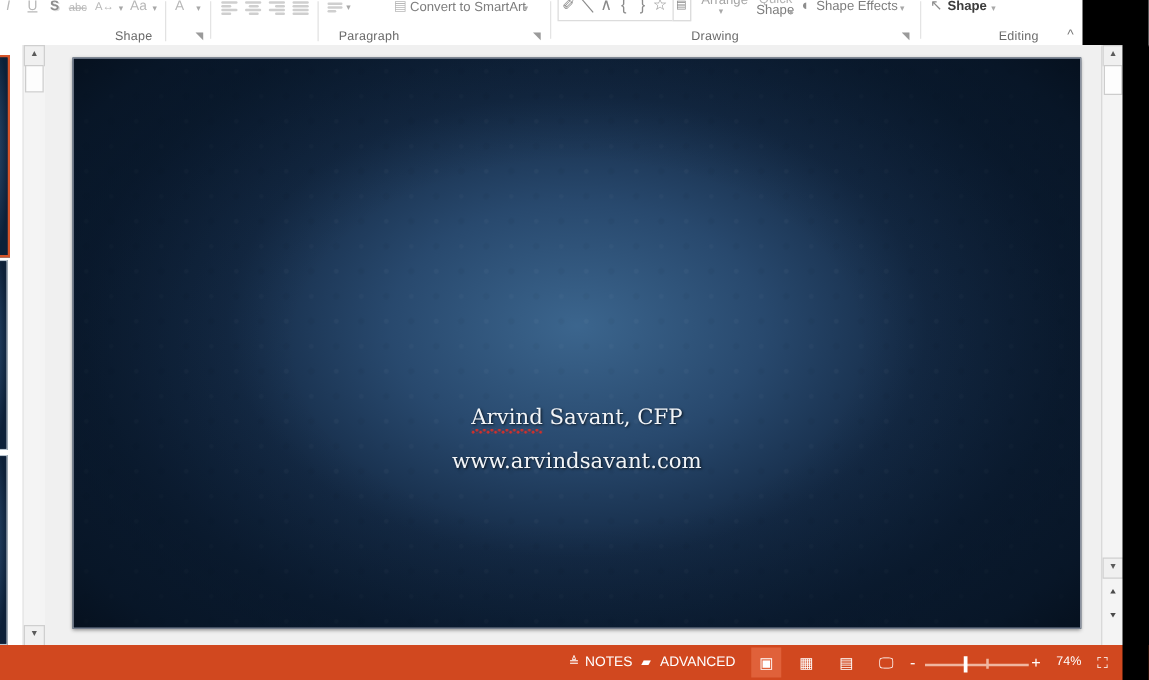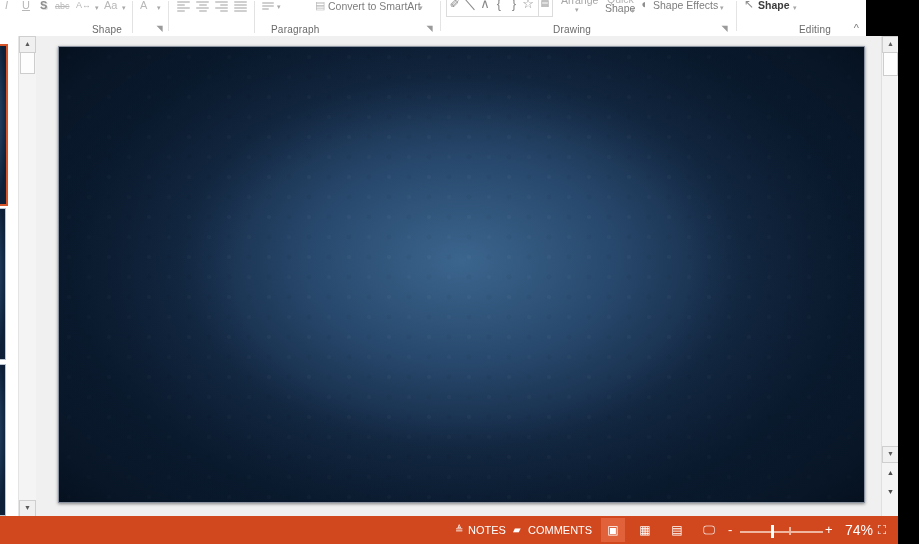--- a/index.html
+++ b/index.html
@@ -319,50 +319,52 @@
     <div class="sbtn" style="left:0px;top:464px;">▼</div>
   </div>
 
   <div class="workarea">
     <div class="slide">
       <div class="slide-bg2"></div>
       <div class="damask"></div>
       <div class="vignette"></div>
 
 
-
+      <div class="slide-sub sub1"><span class="misspell">Arvind</span><span> Savant, CFP</span></div>
+
+      <div class="slide-sub sub2">www.arvindsavant.com</div>
     </div>
   </div>
 
   <div class="rscroll">
     <div class="sbtn" style="left:0px;top:0px;">▲</div>
     <div class="sthumb" style="left:1px;top:16px;width:13px;height:22px;"></div>
     <div class="sbtn" style="left:0px;top:410px;">▼</div>
     <div class="sbtn" style="left:0px;top:430px;border-color:transparent;background:transparent;color:#4a4a4a;font-size:8px;">⯅</div>
     <div class="sbtn" style="left:0px;top:449px;border-color:transparent;background:transparent;color:#4a4a4a;font-size:8px;">⯆</div>
   </div>
   <div class="blackright"></div>
 
   <div class="statusbar">
 
     <div class="notes-ico" style="left:455px;top:8px;font-size:10px;">≜</div>
     <div class="sb-item" style="left:468px;">NOTES</div>
 
     <div class="notes-ico" style="left:513px;top:8px;font-size:10px;">▰</div>
-    <div class="sb-item" style="left:528px;">COMMENTS</div>
+    <div class="sb-item" style="left:528px;">ADVANCED</div>
 
     <div class="sb-btn active" style="left:601px;width:24px;font-size:12px;"><span class="vicon">▣</span></div>
     <div class="sb-btn" style="left:633px;width:24px;font-size:12px;"><span class="vicon">▦</span></div>
     <div class="sb-btn" style="left:665px;width:24px;font-size:12px;"><span class="vicon">▤</span></div>
     <div class="sb-btn" style="left:697px;width:24px;font-size:12px;"><span class="vicon">🖵</span></div>
 
     <div class="sb-item" style="left:728px;font-size:13px;">-</div>
     <div class="zslider-line" style="left:740px;width:83px;"></div>
     <div class="zthumb" style="left:771px;"></div>
     <div class="ztick" style="left:789px;"></div>
     <div class="sb-item" style="left:825px;font-size:13px;">+</div>
-    <div class="sb-item" style="left:845px;font-size:14px;">74%</div>
+    <div class="sb-item" style="left:845px;font-size:10px;">74%</div>
     <div class="sb-btn" style="left:872px;width:20px;font-size:12px;"><span class="vicon">⛶</span></div>
 
     <div class="sb-black"></div>
   </div>
 
 </div>
 
 </body></html>

